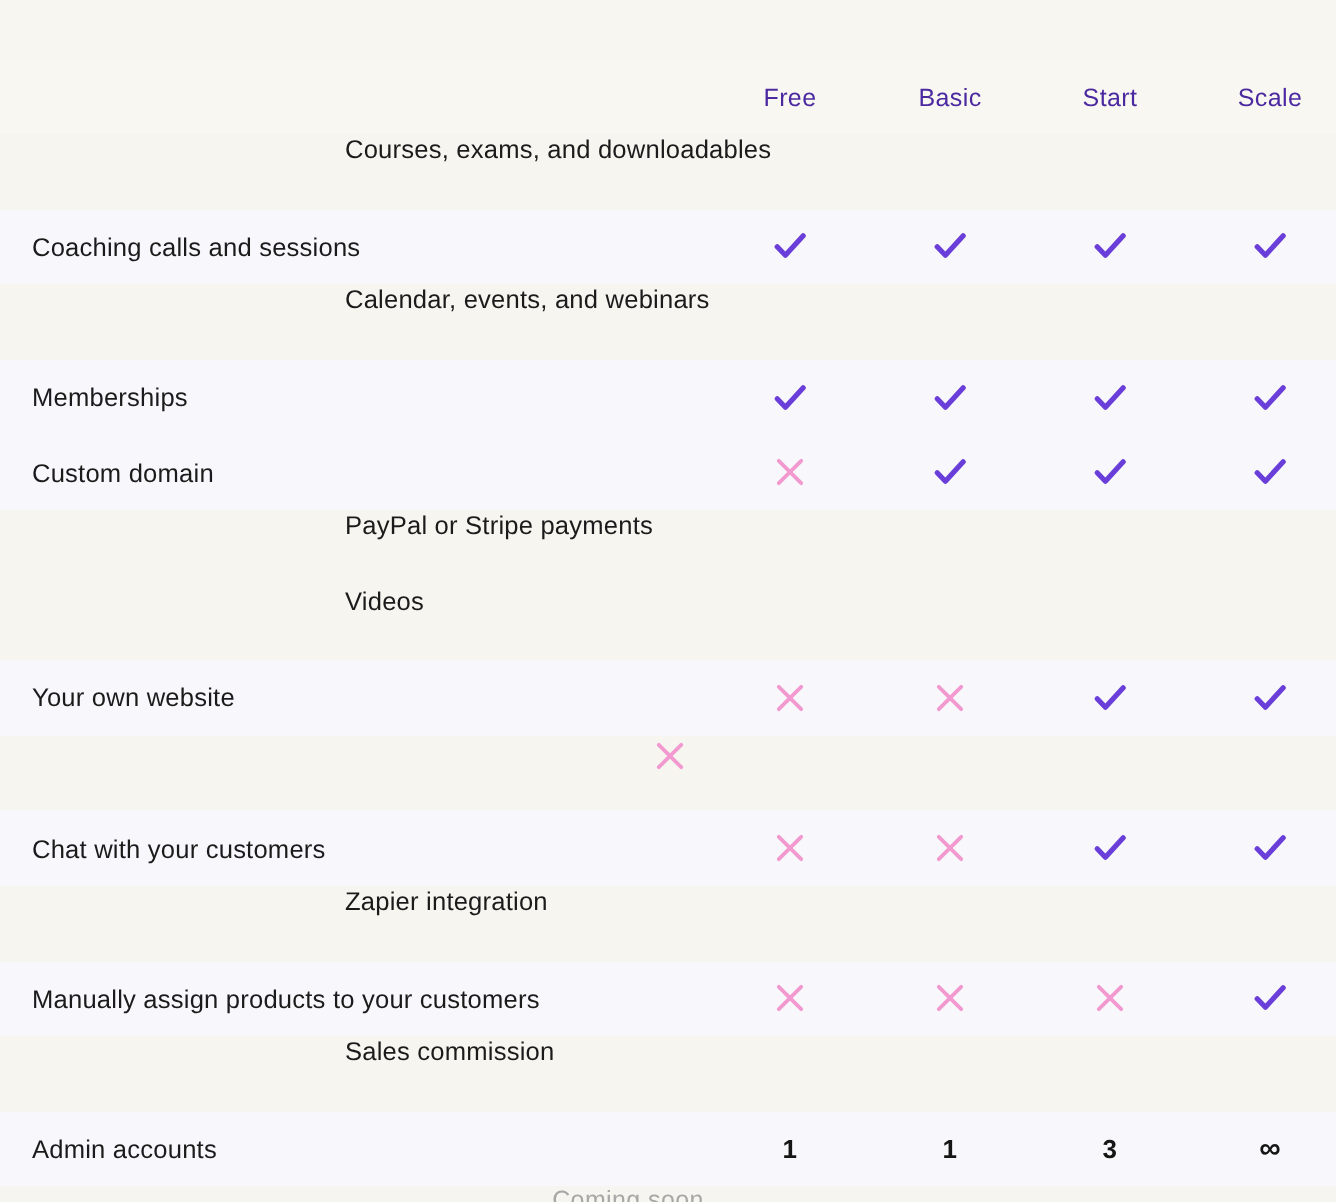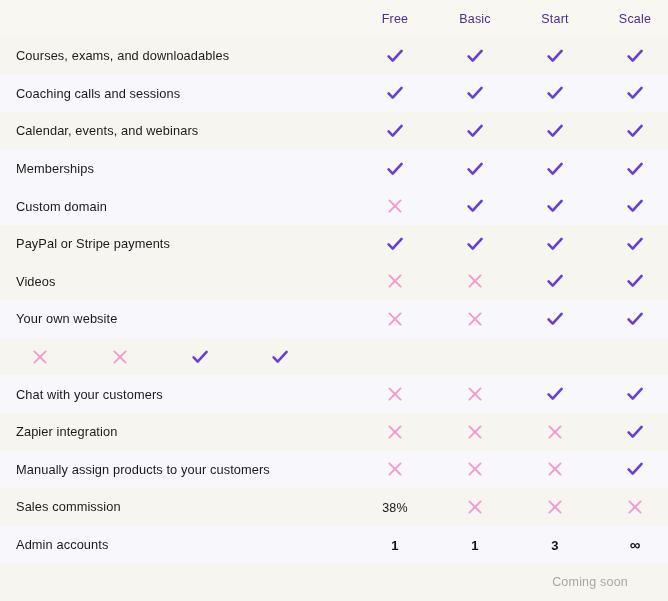--- a/index.html
+++ b/index.html
@@ -13,40 +13,41 @@
     font-family: "Liberation Sans", sans-serif;
     overflow: hidden;
   }
 
   #table {
     width: 668px;
     height: 422px;
     display: flex;
     flex-direction: column;
     background: #3b82f6;
+    margin-top: 30px;
   }
 
   .row {
     display: flex;
     align-items: center;
     flex: 0 0 auto;
     width: 100%;
     box-sizing: border-box;
   }
 
   .row.header {
     height: 37px;
     background: #f9f7f2;
   }
 
   .row.feature {
     height: 37.6px;
   }
 
-  .row.stripe-a { background: #f7f5f0; }
+  .row.stripe-a { background: #f7f5f0; flex-direction: column; }
   .row.stripe-b { background: #f8f7fb; justify-content: space-between; }
 
   .label-cell {
     width: 355px;
     flex: 0 0 355px;
     box-sizing: border-box;
     padding-left: 16px;
     font-size: 12.8px;
     color: #1b1b1b;
     letter-spacing: 0.1px;

